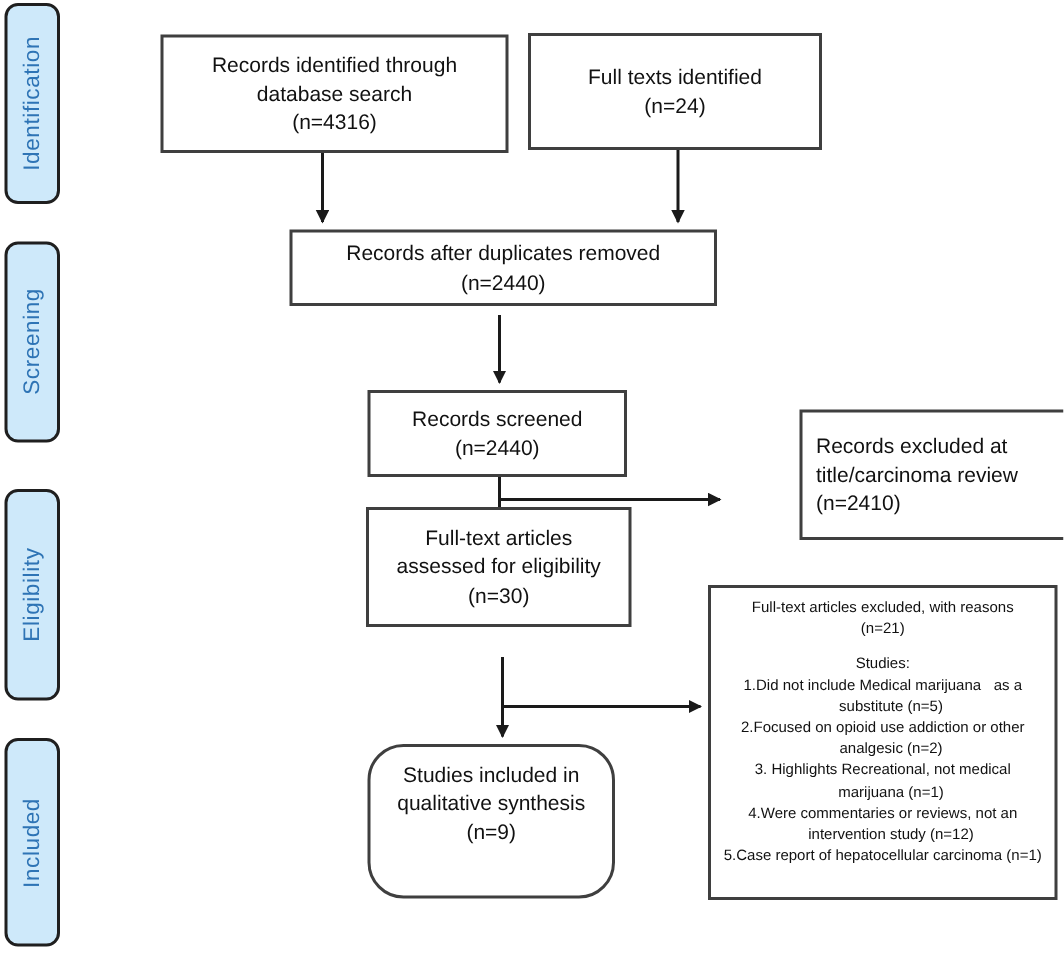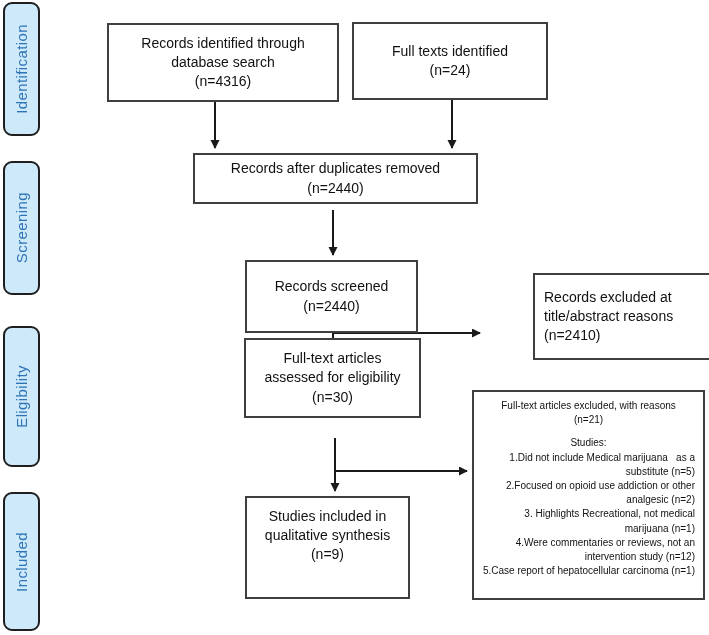--- a/index.html
+++ b/index.html
@@ -59,21 +59,21 @@
     padding:7px 8px 20px 8px;
     font-size:10px;line-height:1.42;
   }
   .reasons-box .rtitle{text-align:center;}
   .reasons-box .rsubtitle{text-align:center;margin-top:9px;}
   .reason{
     margin-left:0;
     padding-left:11px;
     text-indent:-11px;
     white-space:pre-wrap;
-    text-align:right;
+    text-align:center;
   }
 </style>
 </head>
 <body>
 
 <div class="canvas">
 
   <svg class="connectors" width="709" height="635" viewBox="0 0 709 635">
     <defs>
       <marker id="ah" markerWidth="10" markerHeight="10" refX="8" refY="4.5" orient="auto" markerUnits="userSpaceOnUse">
@@ -111,47 +111,47 @@
   <div class="fbox" style="left:352px;top:22px;width:196px;height:78px;">
     <div>Full texts identified</div>
     <div>(n=24)</div>
   </div>
 
   <div class="fbox" style="left:193px;top:153px;width:285px;height:51px;">
     <div>Records after duplicates removed</div>
     <div>(n=2440)</div>
   </div>
 
-  <div class="fbox" style="left:245px;top:260px;width:173px;height:73px;">
+  <div class="fbox" style="left:245px;top:260px;width:173px;height:58px;">
     <div>Records screened</div>
     <div>(n=2440)</div>
   </div>
 
   <div class="fbox left-align" style="left:485px;top:273px;width:202px;height:87px;">
     <div>Records excluded at</div>
-    <div>title/abstract reasons</div>
+    <div>title/carcinoma review</div>
     <div>(n=2410)</div>
   </div>
 
   <div class="fbox" style="left:244px;top:338px;width:177px;height:80px;">
     <div>Full-text articles</div>
     <div>assessed for eligibility</div>
     <div>(n=30)</div>
   </div>
 
   <div class="reasons-box" style="left:472px;top:390px;width:233px;height:210px;">
     <div class="rtitle">Full-text articles excluded, with reasons</div>
     <div class="rtitle">(n=21)</div>
     <div class="rsubtitle">Studies:</div>
     <div class="reason">1.Did not include Medical marijuana   as a substitute (n=5)</div>
     <div class="reason">2.Focused on opioid use addiction or other analgesic (n=2)</div>
     <div class="reason">3. Highlights Recreational, not medical marijuana (n=1)</div>
     <div class="reason">4.Were commentaries or reviews, not an intervention study (n=12)</div>
     <div class="reason">5.Case report of hepatocellular carcinoma (n=1)</div>
   </div>
 
-  <div class="fbox top-align" style="left:245px;top:496px;width:165px;height:103px;">
+  <div class="fbox top-align" style="left:245px;top:496px;width:165px;height:103px;border-radius:24px;">
     <div>Studies included in</div>
     <div>qualitative synthesis</div>
     <div>(n=9)</div>
   </div>
 
 </div>
 
 </body></html>

